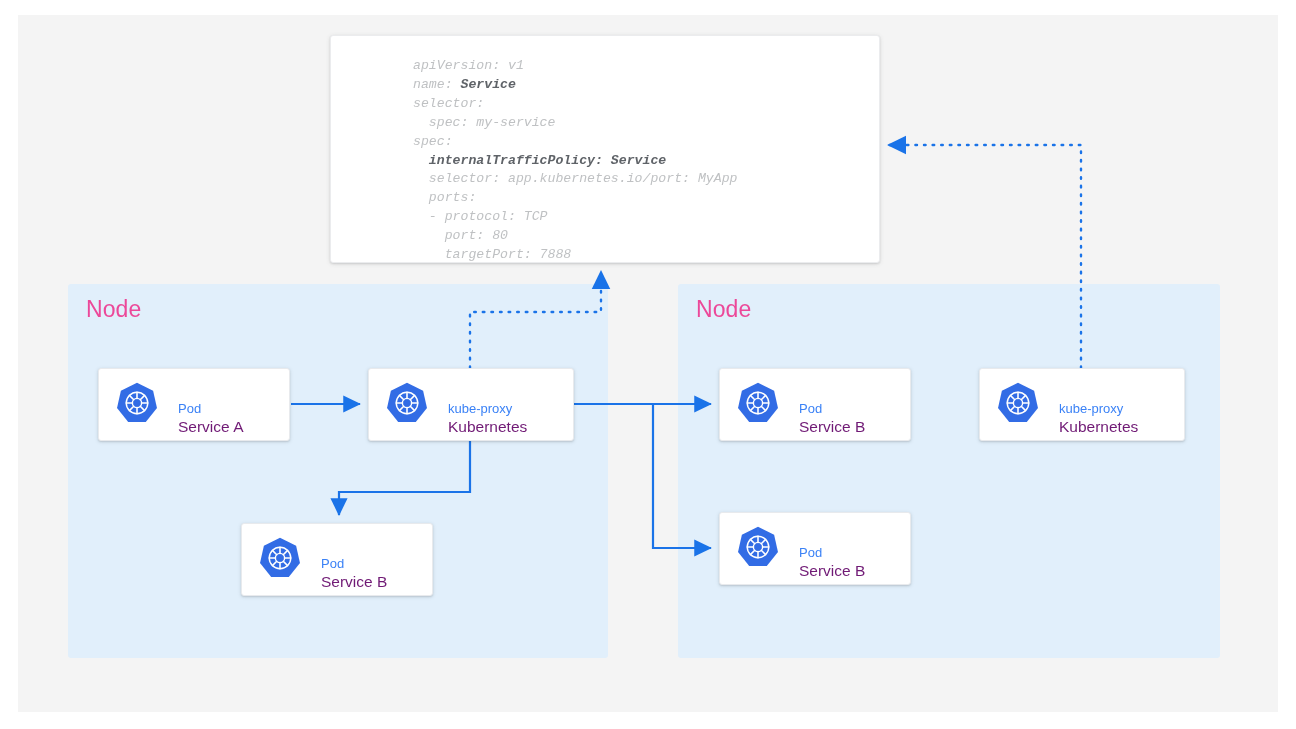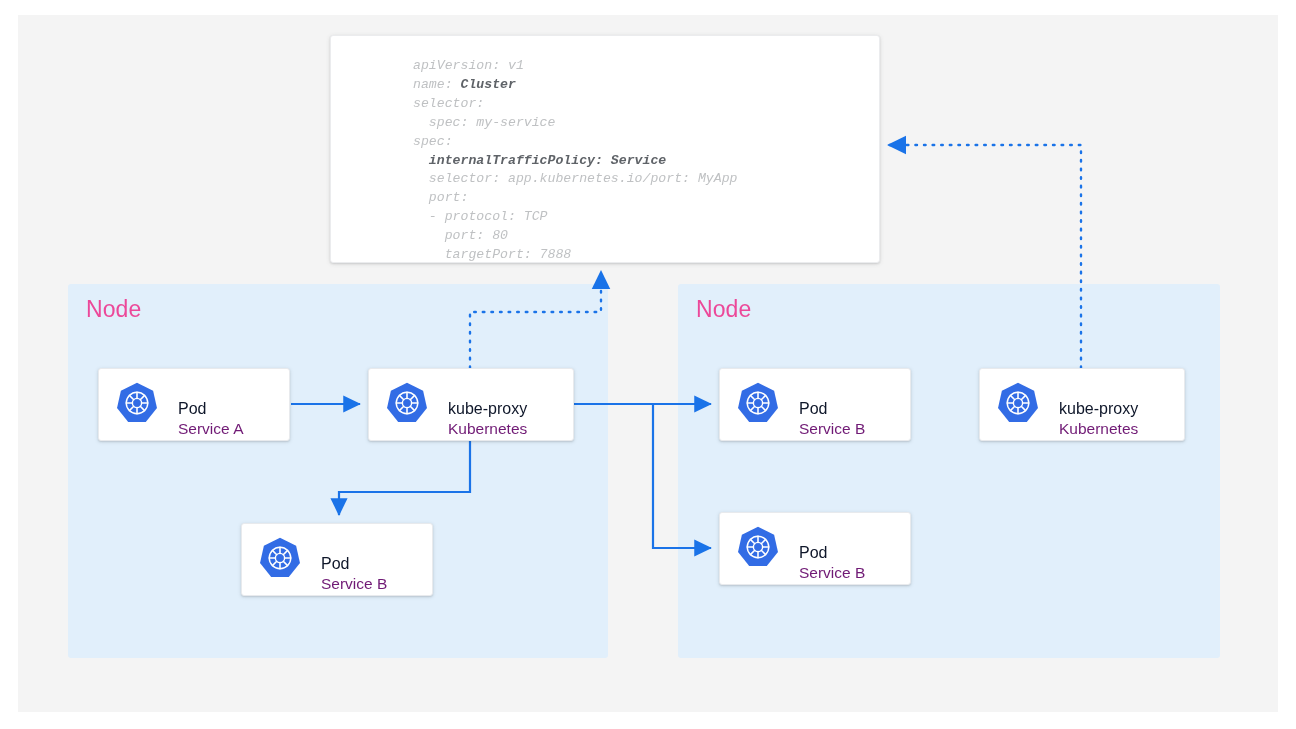--- a/index.html
+++ b/index.html
@@ -51,22 +51,22 @@
     margin-left: 16px;
   }
   .card .card-text {
     margin-left: 19px;
     display: flex;
     flex-direction: column;
     justify-content: center;
     line-height: 1.26;
   }
   .card .card-title {
-    font-size: 16px;
-    color: #0f172a;
+    font-size: 13px;
+    color: #3b82f6;
     white-space: nowrap;
     margin-top: 28px;
   }
   .card .card-sub {
     font-size: 15.5px;
     color: #701a75;
     white-space: nowrap;
   }
 
   .yaml-box {
@@ -136,27 +136,27 @@
 
   <path d="M653,404 L653,548 L711,548" stroke="#1a73e8" stroke-width="2.2" fill="none" stroke-linejoin="miter" marker-end="url(#arrow)"></path>
 
   <path d="M470,368 L470,312 L601,312 L601,271" stroke="#1a73e8" stroke-width="2.4" fill="none" stroke-dasharray="1.6 7" stroke-linecap="round" marker-end="url(#arrowdot)"></path>
 
   <path d="M1081,368 L1081,145 L888,145" stroke="#1a73e8" stroke-width="2.4" fill="none" stroke-dasharray="1.6 7" stroke-linecap="round" marker-end="url(#arrowdot)"></path>
 </svg>
 
 <div class="yaml-box">
   <div class="yaml-code"><span>apiVersion: v1</span>
-<span>name: </span><span class="b">Cluster</span>
+<span>name: </span><span class="b">Service</span>
 <span>selector:</span>
 <span>  spec: my-service</span>
 <span>spec:</span>
 <span class="b">  internalTrafficPolicy: Service</span>
 <span>  selector: app.kubernetes.io/port: MyApp</span>
-<span>  port:</span>
+<span>  ports:</span>
 <span>  - protocol: TCP</span>
 <span>    port: 80</span>
 <span>    targetPort: 7888</span></div>
 </div>
 
 <div class="card" style="left:98px; top:368px; width:192px; height:73px;">
   <span class="k8s-ico">
     <svg width="44" height="44" viewBox="0 0 100 100" aria-hidden="true">
       <path fill="#326ce5" d="M50 4.2 86.6 22 95.4 61.6 70 93.3H30L4.6 61.6 13.4 22Z"></path>
       <g fill="none" stroke="#ffffff" stroke-width="3.2">

